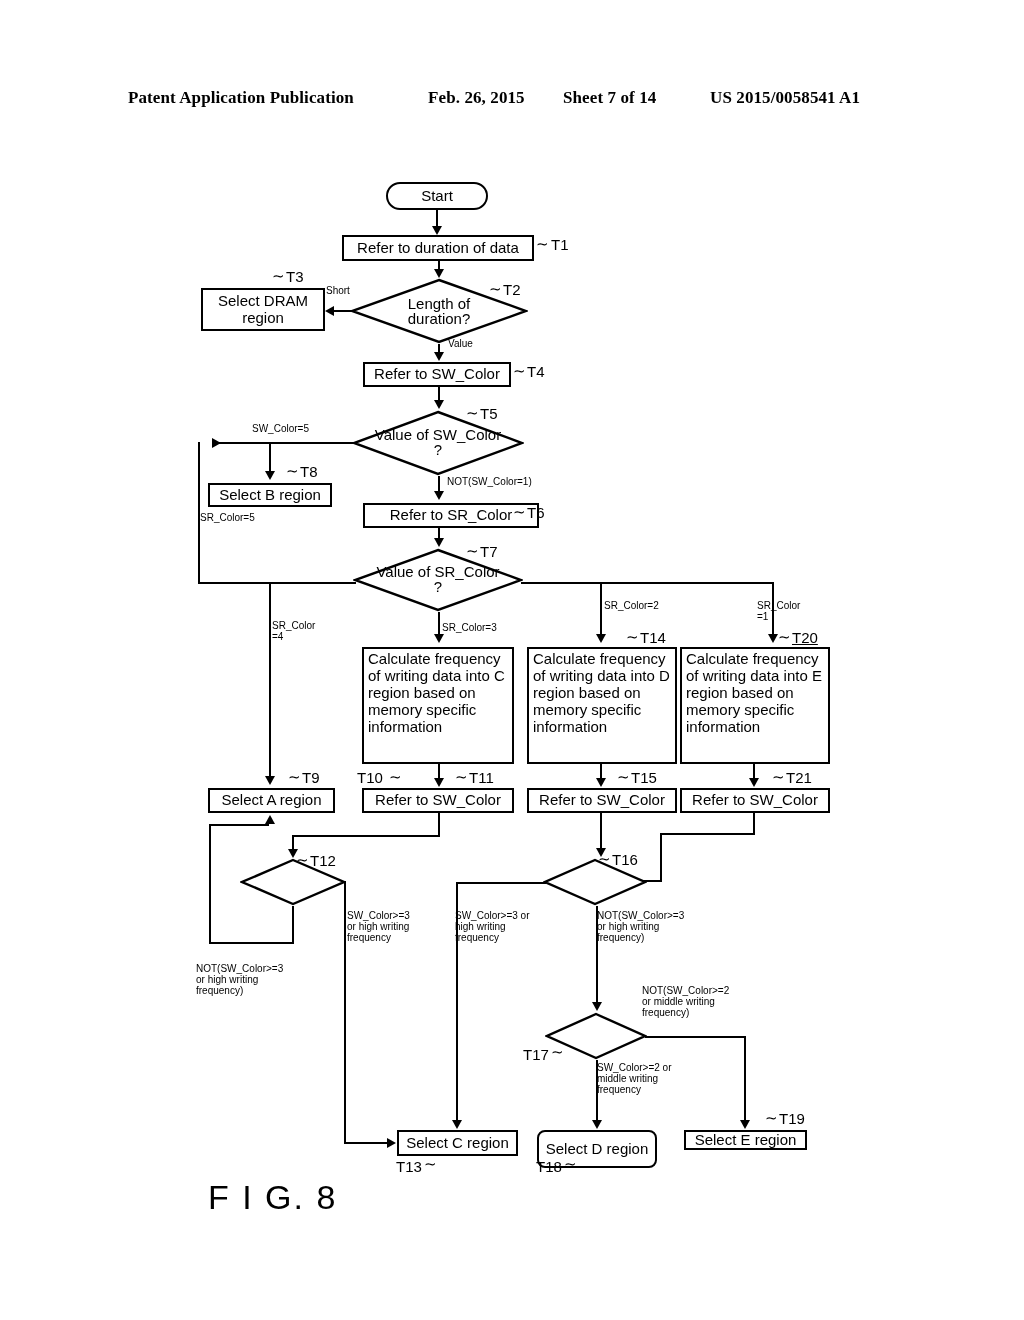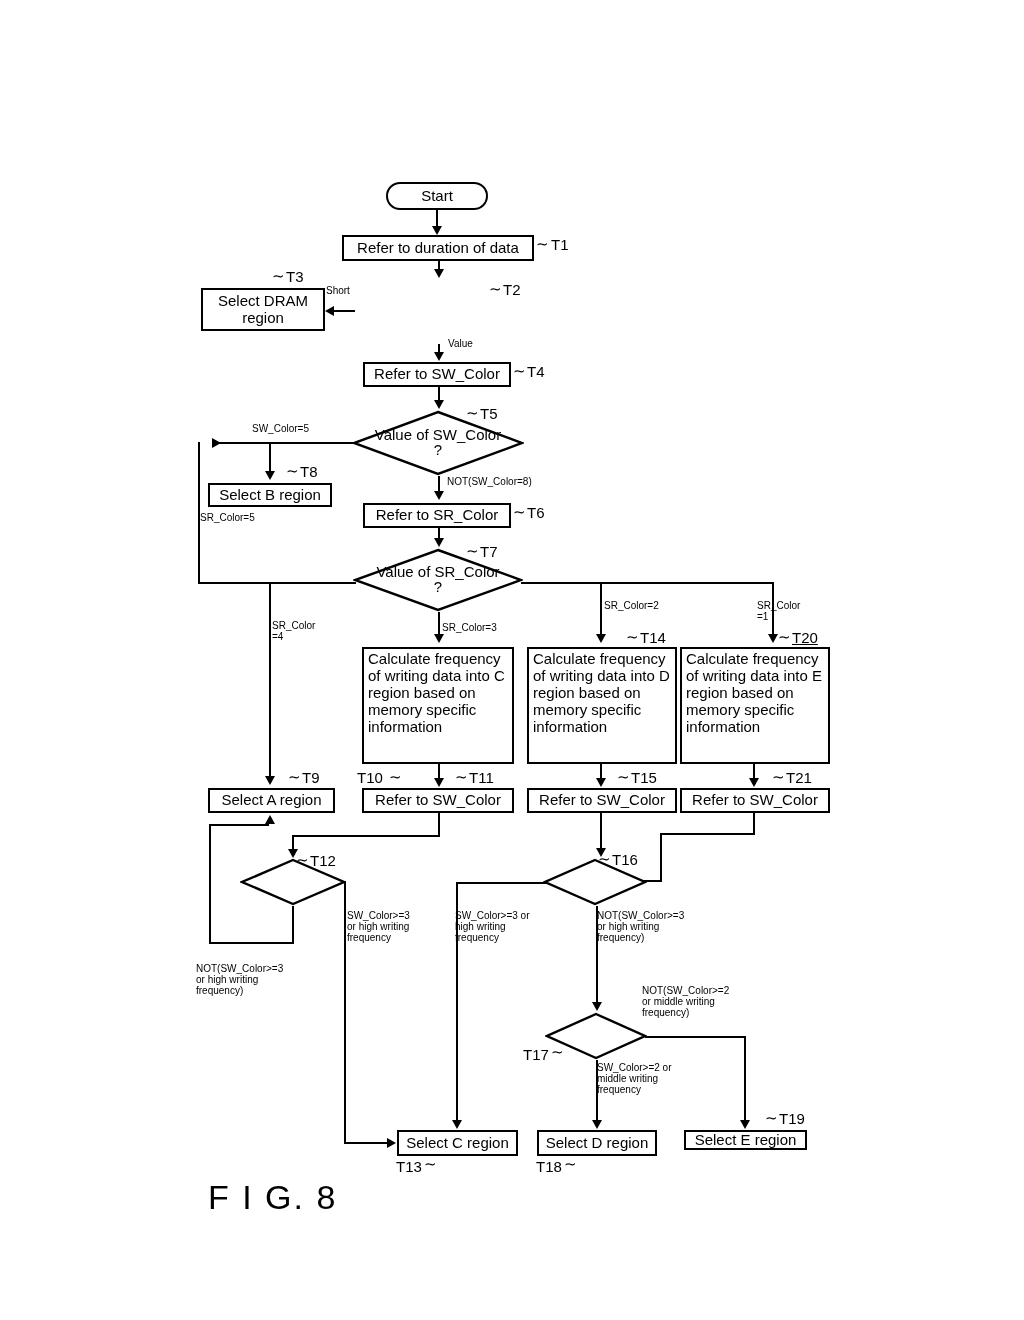--- a/index.html
+++ b/index.html
@@ -129,31 +129,46 @@
     font-size: 34px;
     letter-spacing: 2px;
     font-family: "Liberation Sans", sans-serif;
   }
 </style>
 </head>
 <body>
 
 <div id="page">
 
+  <div class="hdr">
+    <span class="hdr-pub">Patent Application Publication</span>
+    <span class="hdr-date">Feb. 26, 2015</span>
+    <span class="hdr-sheet">Sheet 7 of 14</span>
+    <span class="hdr-num">US 2015/0058541 A1</span>
+  </div>
 
   <div class="node oval" style="left:386px; top:182px; width:102px; height:28px;">
     <span>Start</span>
   </div>
 
   <div class="node" style="left:342px; top:235px; width:192px; height:26px;">
     <span>Refer to duration of data</span>
   </div>
   <div class="sq" style="left:536px; top:236px;">∼</div>
   <div class="tag" style="left:551px; top:236px;">T1</div>
 
+  <div class="diamond" style="left:350px; top:278px; width:178px; height:66px;">
+    <svg width="178" height="66" viewBox="0 0 178 66">
+      <polygon points="89,2 176,33 89,64 2,33" fill="#fff" stroke="#000" stroke-width="2.4"></polygon>
+    </svg>
+    <div class="dlabel">
+      <span>Length of</span>
+      <span>duration?</span>
+    </div>
+  </div>
   <div class="sq" style="left:489px; top:281px;">∼</div>
   <div class="tag" style="left:503px; top:281px;">T2</div>
 
   <div class="node" style="left:201px; top:288px; width:124px; height:43px; flex-direction:column;">
     <span>Select DRAM</span>
     <span>region</span>
   </div>
   <div class="sq" style="left:272px; top:268px;">∼</div>
   <div class="tag" style="left:286px; top:268px;">T3</div>
 
@@ -174,29 +189,29 @@
     <div class="dlabel" style="justify-content:flex-start; padding-top:17px;">
       <span>Value of SW_Color</span>
       <span>?</span>
     </div>
   </div>
   <div class="sq" style="left:466px; top:405px;">∼</div>
   <div class="tag" style="left:480px; top:405px;">T5</div>
 
   <div class="lbl" style="left:252px; top:423px;">SW_Color=5</div>
 
-  <div class="lbl" style="left:447px; top:476px;">NOT(SW_Color=8)</div>
+  <div class="lbl" style="left:447px; top:476px;">NOT(SW_Color=1)</div>
 
   <div class="node" style="left:208px; top:483px; width:124px; height:24px;">
     <span>Select B region</span>
   </div>
   <div class="sq" style="left:286px; top:463px;">∼</div>
   <div class="tag" style="left:300px; top:463px;">T8</div>
 
-  <div class="node" style="left:363px; top:503px; width:148px; height:25px;">
+  <div class="node" style="left:363px; top:503px; width:176px; height:25px;">
     <span>Refer to SR_Color</span>
   </div>
   <div class="sq" style="left:513px; top:504px;">∼</div>
   <div class="tag" style="left:527px; top:504px;">T6</div>
 
   <div class="lbl" style="left:200px; top:512px;">SR_Color=5</div>
 
   <div class="diamond" style="left:353px; top:548px; width:170px; height:64px;">
     <svg width="170" height="64" viewBox="0 0 170 64">
       <polygon points="85,2 168,32 85,62 2,32" fill="#fff" stroke="#000" stroke-width="2.4"></polygon>
@@ -316,21 +331,21 @@
   <div class="lbl" style="left:597px; top:1062px;">SW_Color&gt;=2 or
 middle writing
 frequency</div>
 
   <div class="node" style="left:397px; top:1130px; width:121px; height:26px;">
     <span>Select C region</span>
   </div>
   <div class="tag" style="left:396px; top:1158px;">T13</div>
   <div class="sq" style="left:424px; top:1156px;">∼</div>
 
-  <div class="node" style="left:537px; top:1130px; width:120px; height:26px;">
+  <div class="node" style="left:537px; top:1130px; width:120px; height:38px;border-radius:8px;">
     <span>Select D region</span>
   </div>
   <div class="tag" style="left:536px; top:1158px;">T18</div>
   <div class="sq" style="left:564px; top:1156px;">∼</div>
 
   <div class="node" style="left:684px; top:1130px; width:123px; height:20px;">
     <span>Select E region</span>
   </div>
   <div class="sq" style="left:765px; top:1110px;">∼</div>
   <div class="tag" style="left:779px; top:1110px;">T19</div>

